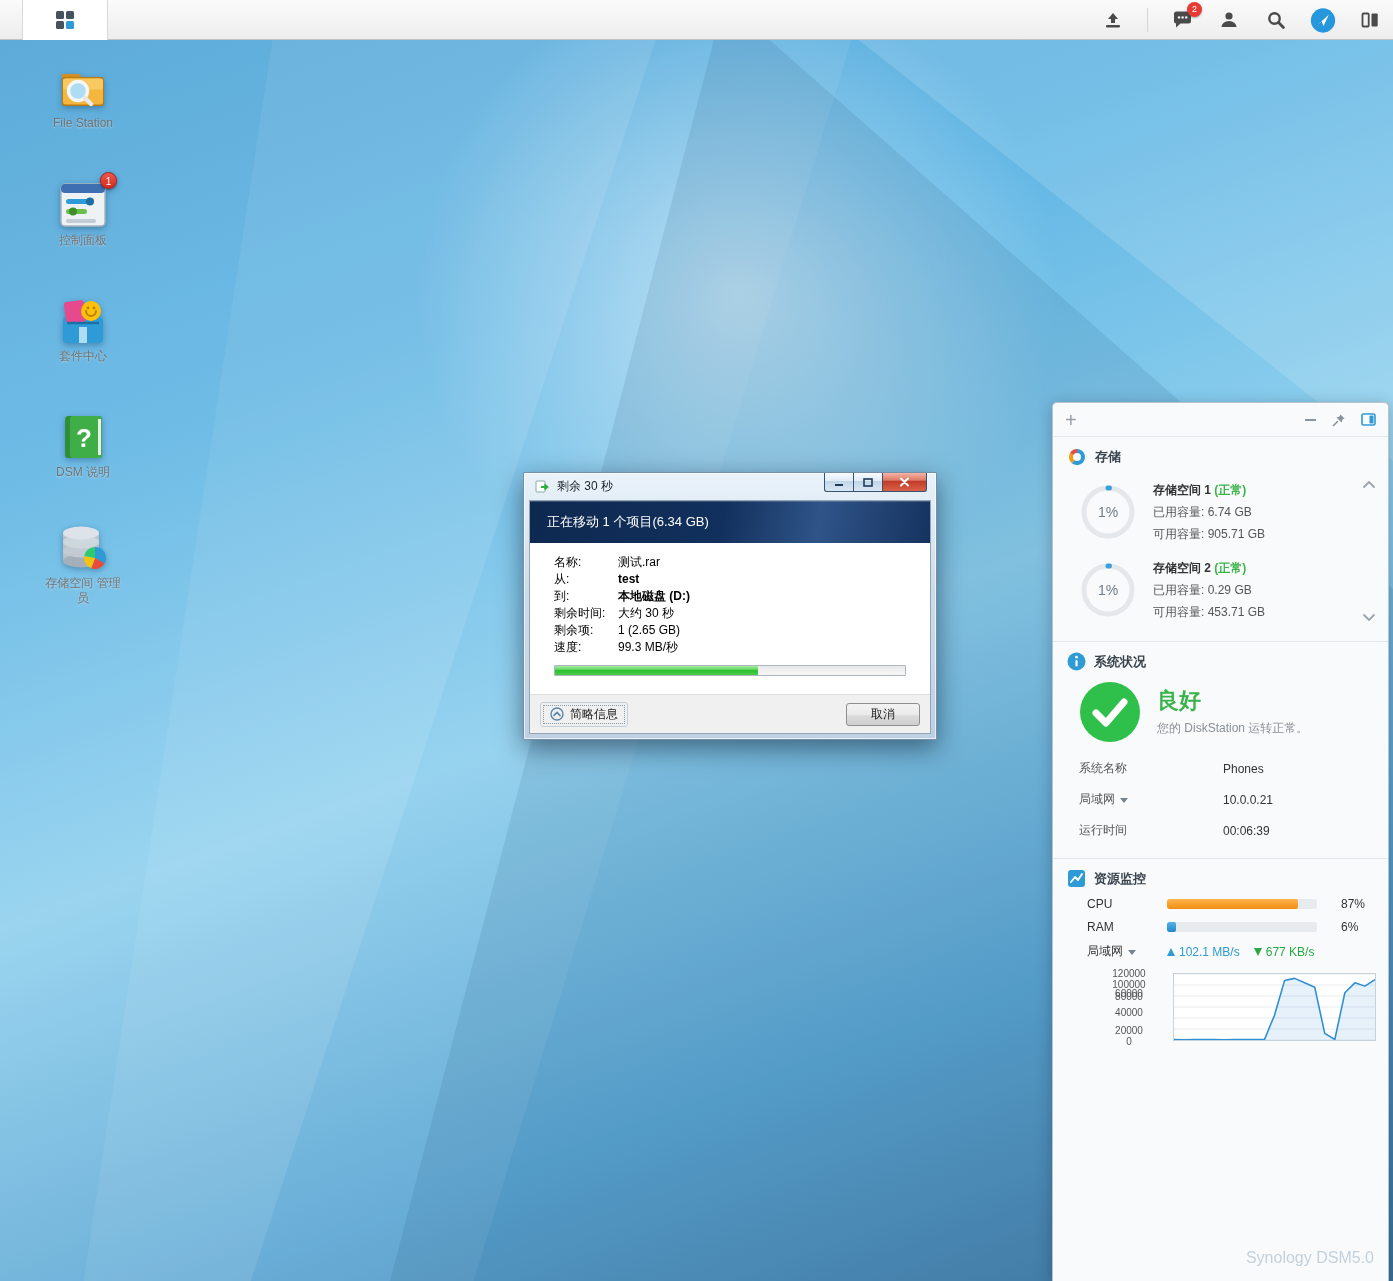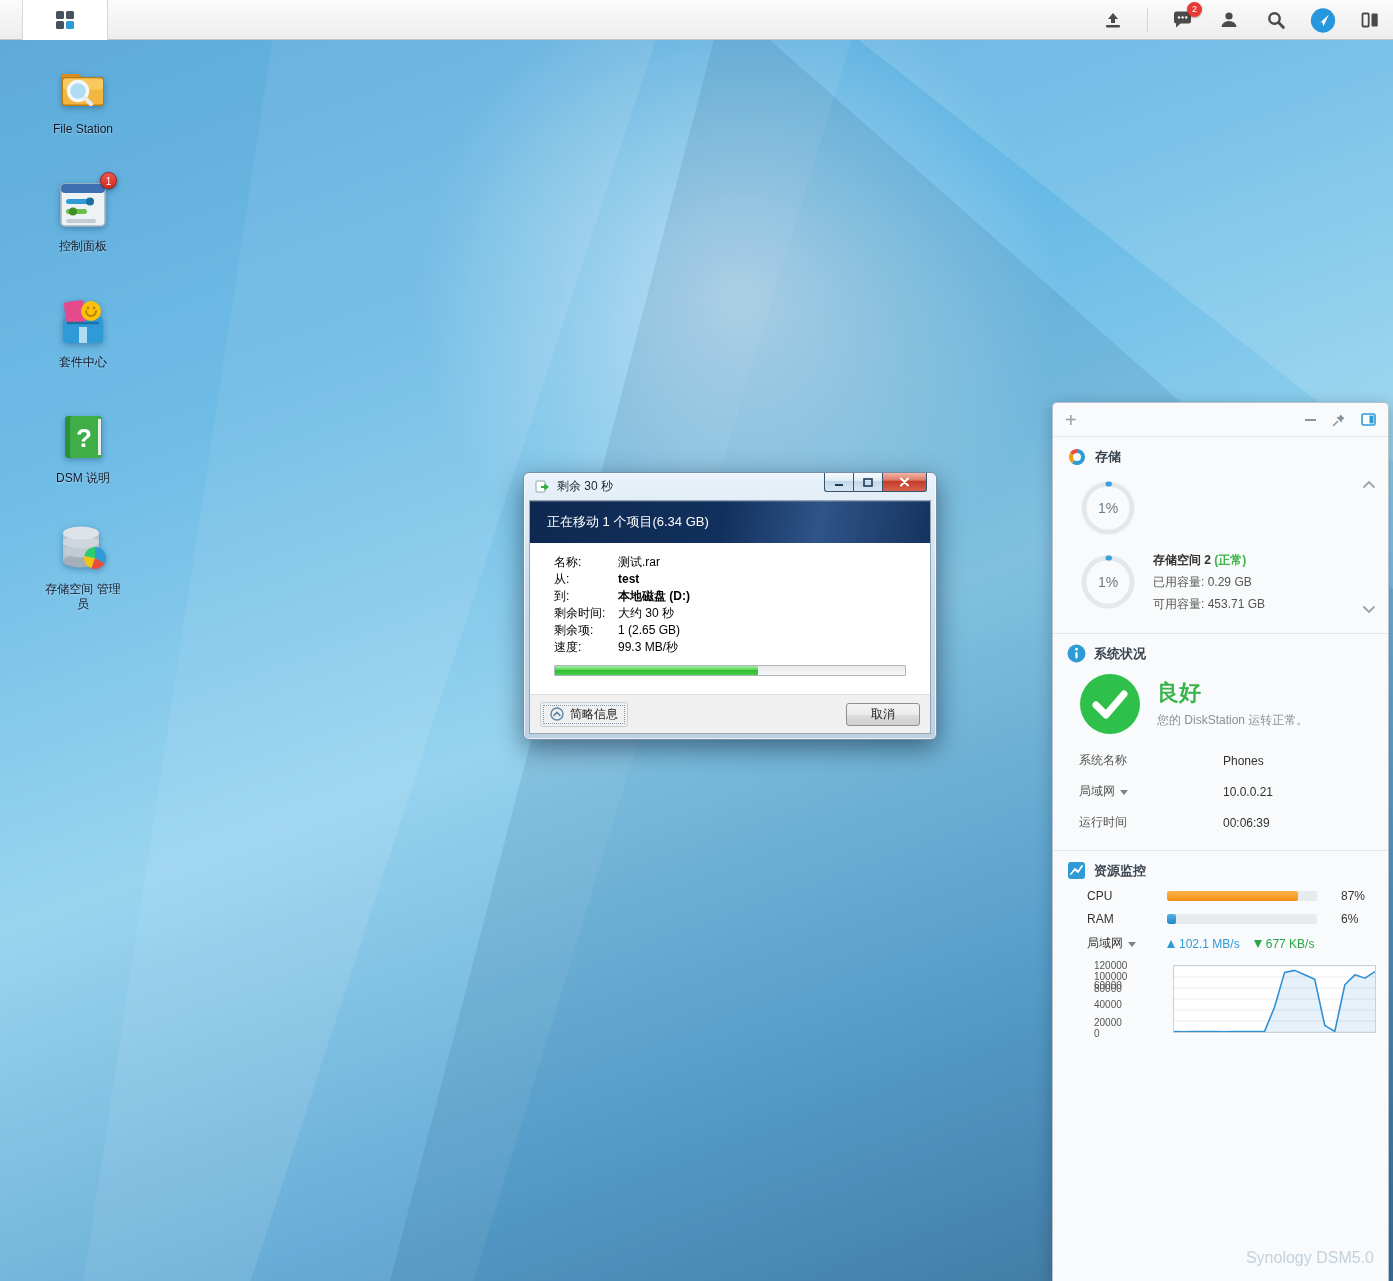--- a/index.html
+++ b/index.html
@@ -29,34 +29,34 @@
     display:flex; align-items:center; justify-content:center; cursor:pointer; }
   .tb-divider { width:1px; height:24px; background:#d5d5d5; }
   .badge { position:absolute; top:-5px; right:-7px; min-width:15px; height:15px; border-radius:8px;
     background:#e63b35; color:#fff; font-size:9px; line-height:15px; text-align:center; padding:0 3px;
     box-shadow:0 1px 2px rgba(0,0,0,.3); }
 
   
   .dicon { position:absolute; width:86px; text-align:center; z-index:5; cursor:pointer; }
   .dicon .art { position:relative; width:56px; height:56px; margin:0 auto;
     filter:drop-shadow(0 2px 3px rgba(0,40,80,.35)); }
-  .dicon .lbl { margin-top:6px; font-size:12px; color:#0f172a; line-height:15px;
+  .dicon .lbl { font-size:12px; color:#737373; line-height:15px;
     text-shadow:0 1px 2px rgba(255,255,255,.45); }
   .dicon .dbadge { position:absolute; top:-5px; right:-6px; width:17px; height:17px; border-radius:9px;
     background:linear-gradient(#f0564e,#d42a20); color:#fff; font-size:10px; line-height:17px;
     text-align:center; border:1px solid #a81e16; box-shadow:0 1px 2px rgba(0,0,0,.35); }
   #icon-file-station { left:40px; top:60px; }
   #icon-control-panel { left:40px; top:177px; }
   #icon-package-center { left:40px; top:293px; }
   #icon-dsm-help { left:40px; top:409px; }
   #icon-storage-manager { left:40px; top:520px; }
 
   
   #copy-dialog { position:absolute; left:523px; top:472px; width:414px; height:268px; z-index:40;
-    border-radius:6px; border:1px solid #7690aa;
+    border-radius:1px; border:1px solid #7690aa;
     background:linear-gradient(180deg,#eaf3fb,#ccdbe9 45%,#bed1e3);
     box-shadow:0 8px 26px rgba(0,15,35,.5), inset 0 0 0 1px rgba(255,255,255,.65); }
   .titlebar { height:27px; display:flex; align-items:center; padding:0 10px; }
   .title-text { margin-left:7px; font-size:12px; color:#15202b; text-shadow:0 0 5px #fff; }
   .win-controls { position:absolute; top:0; right:9px; display:flex; }
   .wbtn { width:29px; height:19px; border:1px solid #38536e; border-top:none;
     background:linear-gradient(#f8fcff 0%,#dfebf6 45%,#c2d6e9 46%,#d9e7f4 100%);
     display:flex; align-items:center; justify-content:center; cursor:pointer; }
   .wbtn.min { border-radius:0 0 0 3px; border-right:none; }
   .wbtn.max { border-right:none; }
@@ -128,21 +128,21 @@
   .lan-down { color:#27a844; display:flex; align-items:center; gap:4px; margin-left:14px; }
   .tri-up { width:0; height:0; border-left:4px solid transparent; border-right:4px solid transparent;
     border-bottom:8px solid #2e9bd6; }
   .tri-down { width:0; height:0; border-left:4px solid transparent; border-right:4px solid transparent;
     border-top:8px solid #27a844; }
   .caret { width:0; height:0; border-left:4px solid transparent; border-right:4px solid transparent;
     border-top:5px solid #76828c; margin-top:2px; }
 
   .chart-wrap { display:flex; align-items:flex-start; padding:4px 12px 2px 24px; }
   .tick-col { position:relative; width:96px; height:70px; flex:none; }
-  .tick { position:absolute; right:9px; font-size:10px; color:#555; line-height:10px; text-align:left; width:70px; }
+  .tick { position:absolute; right:9px; font-size:10px; color:#555; line-height:10px; text-align:center; width:70px; }
   .plot-box { width:204px; height:68px; border:1px solid #c7d1d9; background:#fff; }
 
   .watermark { position:absolute; right:14px; bottom:14px; font-size:16px; color:#a9bcca; opacity:.65; }
 </style>
 </head>
 <body>
 
 <div id="wallpaper">
   <div class="streak s1"></div>
   <div class="streak s4"></div>
@@ -385,20 +385,28 @@
       <span>存储</span>
     </div>
 
     <div class="volume">
       <div class="gauge-wrap">
         <svg width="58" height="58" viewBox="0 0 58 58">
           <circle cx="29" cy="29" r="24" fill="none" stroke="#e4e8eb" stroke-width="5"></circle>
           <circle cx="29" cy="29" r="24" fill="none" stroke="#3aa0dc" stroke-width="5" stroke-linecap="round" transform="rotate(-90 29 29)" stroke-dasharray="1.5079644737231008 150.79644737231007"></circle>
         </svg>
         <div class="gauge-label">1%</div>
+      </div>
+      <div class="vol-info">
+        <div><span class="vol-name">存储空间 1</span>
+             <span class="vol-status">(正常)</span></div>
+        <div><span>已用容量:</span>
+             <span>6.74 GB</span></div>
+        <div><span>可用容量:</span>
+             <span>905.71 GB</span></div>
       </div>
       <button class="vol-chevron up">
         <svg width="14" height="9" viewBox="0 0 14 9">
           <path d="M2 7 L7 2 L12 7" fill="none" stroke="#9aa3ab" stroke-width="1.8" stroke-linecap="round"></path>
         </svg>
       </button>
     </div>
 
     <div class="volume">
       <div class="gauge-wrap">

